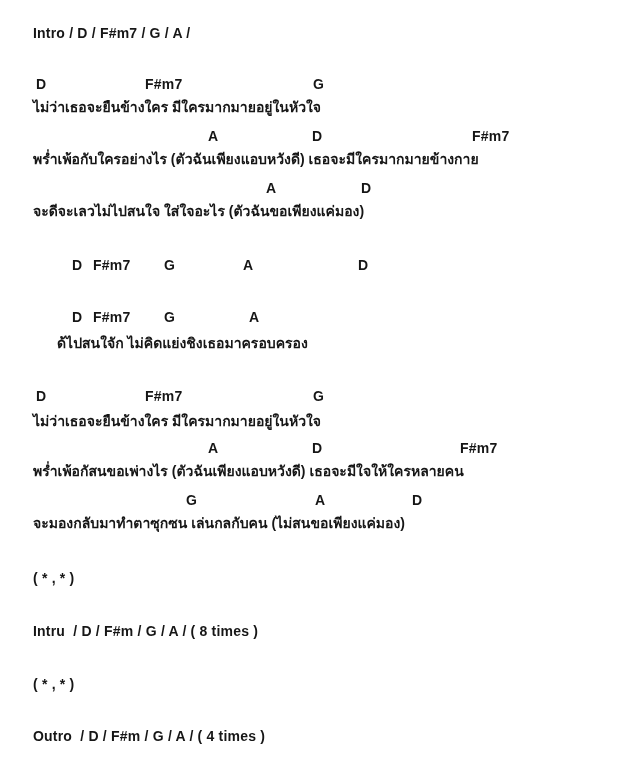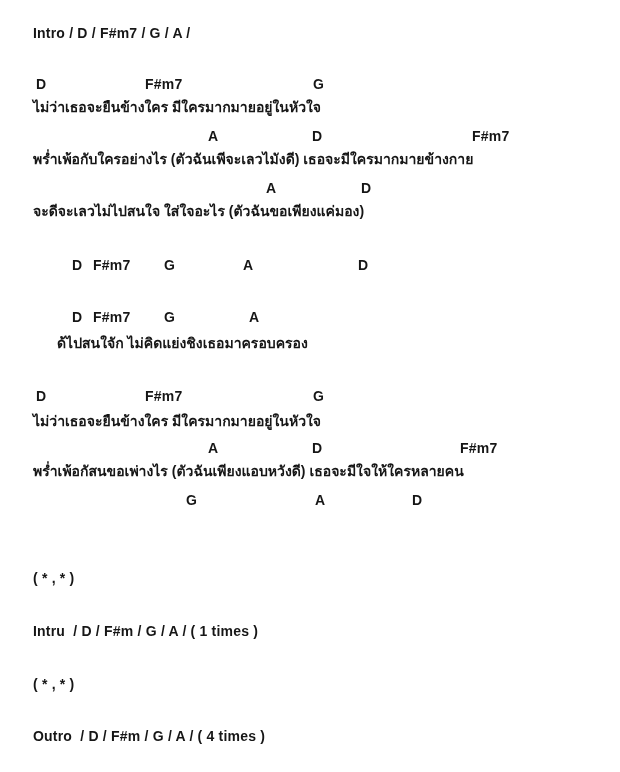--- a/index.html
+++ b/index.html
@@ -54,21 +54,21 @@
       <span class="chord" style="left: 36px;">D</span>
       <span class="chord" style="left: 145px;">F#m7</span>
       <span class="chord" style="left: 313px;">G</span>
     </div>
     <div class="lyric-line" style="top: 97px; left: 33px;">ไม่ว่าเธอจะยืนข้างใคร มีใครมากมายอยู่ในหัวใจ</div>
     <div class="chord-line" style="top: 129px;">
       <span class="chord" style="left: 208px;">A</span>
       <span class="chord" style="left: 312px;">D</span>
       <span class="chord" style="left: 472px;">F#m7</span>
     </div>
-    <div class="lyric-line" style="top: 149px; left: 33px;">พร่ำเพ้อกับใครอย่างไร (ตัวฉันเพีจะเลวไมังดี) เธอจะมีใครมากมายข้างกาย</div>
+    <div class="lyric-line" style="top: 149px; left: 33px;">พร่ำเพ้อกับใครอย่างไร (ตัวฉันเพียงแอบหวังดี) เธอจะมีใครมากมายข้างกาย</div>
     <div class="chord-line" style="top: 181px;">
       <span class="chord" style="left: 266px;">A</span>
       <span class="chord" style="left: 361px;">D</span>
     </div>
     <div class="lyric-line" style="top: 201px; left: 33px; text-align: right;">จะดีจะเลวไม่ไปสนใจ ใส่ใจอะไร (ตัวฉันขอเพียงแค่มอง)</div>
     <div class="chord-line" style="top: 258px;">
       <span class="chord" style="left: 72px;">D</span>
       <span class="chord" style="left: 93px;">F#m7</span>
       <span class="chord" style="left: 164px;">G</span>
       <span class="chord" style="left: 243px;">A</span>
@@ -91,17 +91,18 @@
       <span class="chord" style="left: 208px;">A</span>
       <span class="chord" style="left: 312px;">D</span>
       <span class="chord" style="left: 460px;">F#m7</span>
     </div>
     <div class="lyric-line" style="top: 461px; left: 33px;">พร่ำเพ้อกัสนขอเพ่างไร (ตัวฉันเพียงแอบหวังดี) เธอจะมีใจให้ใครหลายคน</div>
     <div class="chord-line" style="top: 493px;">
       <span class="chord" style="left: 186px;">G</span>
       <span class="chord" style="left: 315px;">A</span>
       <span class="chord" style="left: 412px;">D</span>
     </div>
+    <div class="lyric-line" style="top: 513px; left: 33px;">จะมองกลับมาทำตาซุกซน เล่นกลกับคน (ไม่สนขอเพียงแค่มอง)</div>
     <div class="section-line" style="top: 570px; left: 33px;">( * , * )</div>
-    <div class="section-line" style="top: 623px; left: 33px;">Intru  / D / F#m / G / A / ( 1 times )</div>
+    <div class="section-line" style="top: 623px; left: 33px;">Intru  / D / F#m / G / A / ( 8 times )</div>
     <div class="section-line" style="top: 676px; left: 33px;">( * , * )</div>
     <div class="section-line" style="top: 728px; left: 33px;">Outro  / D / F#m / G / A / ( 4 times )</div>
   </div>
 
 </body></html>

